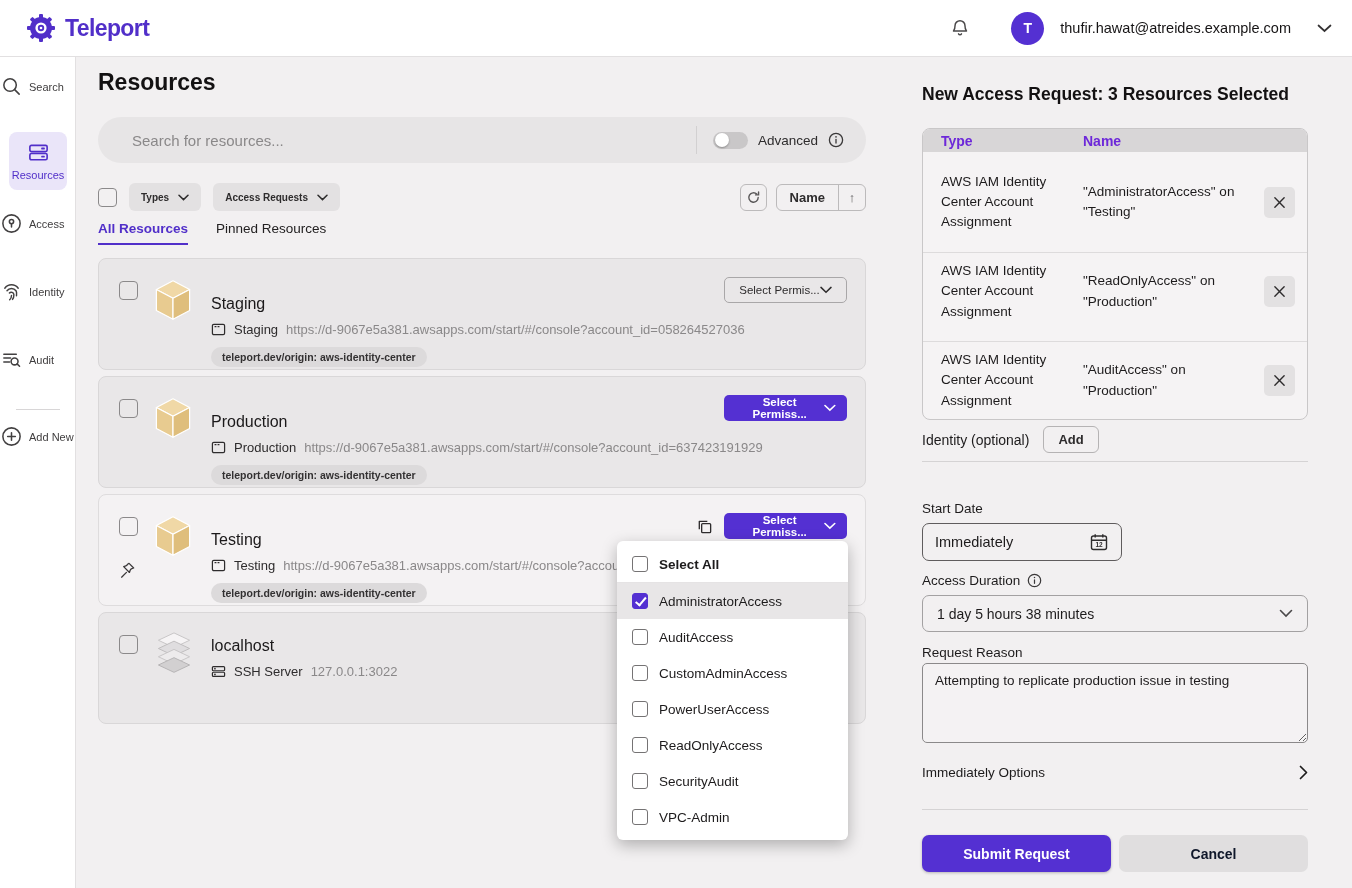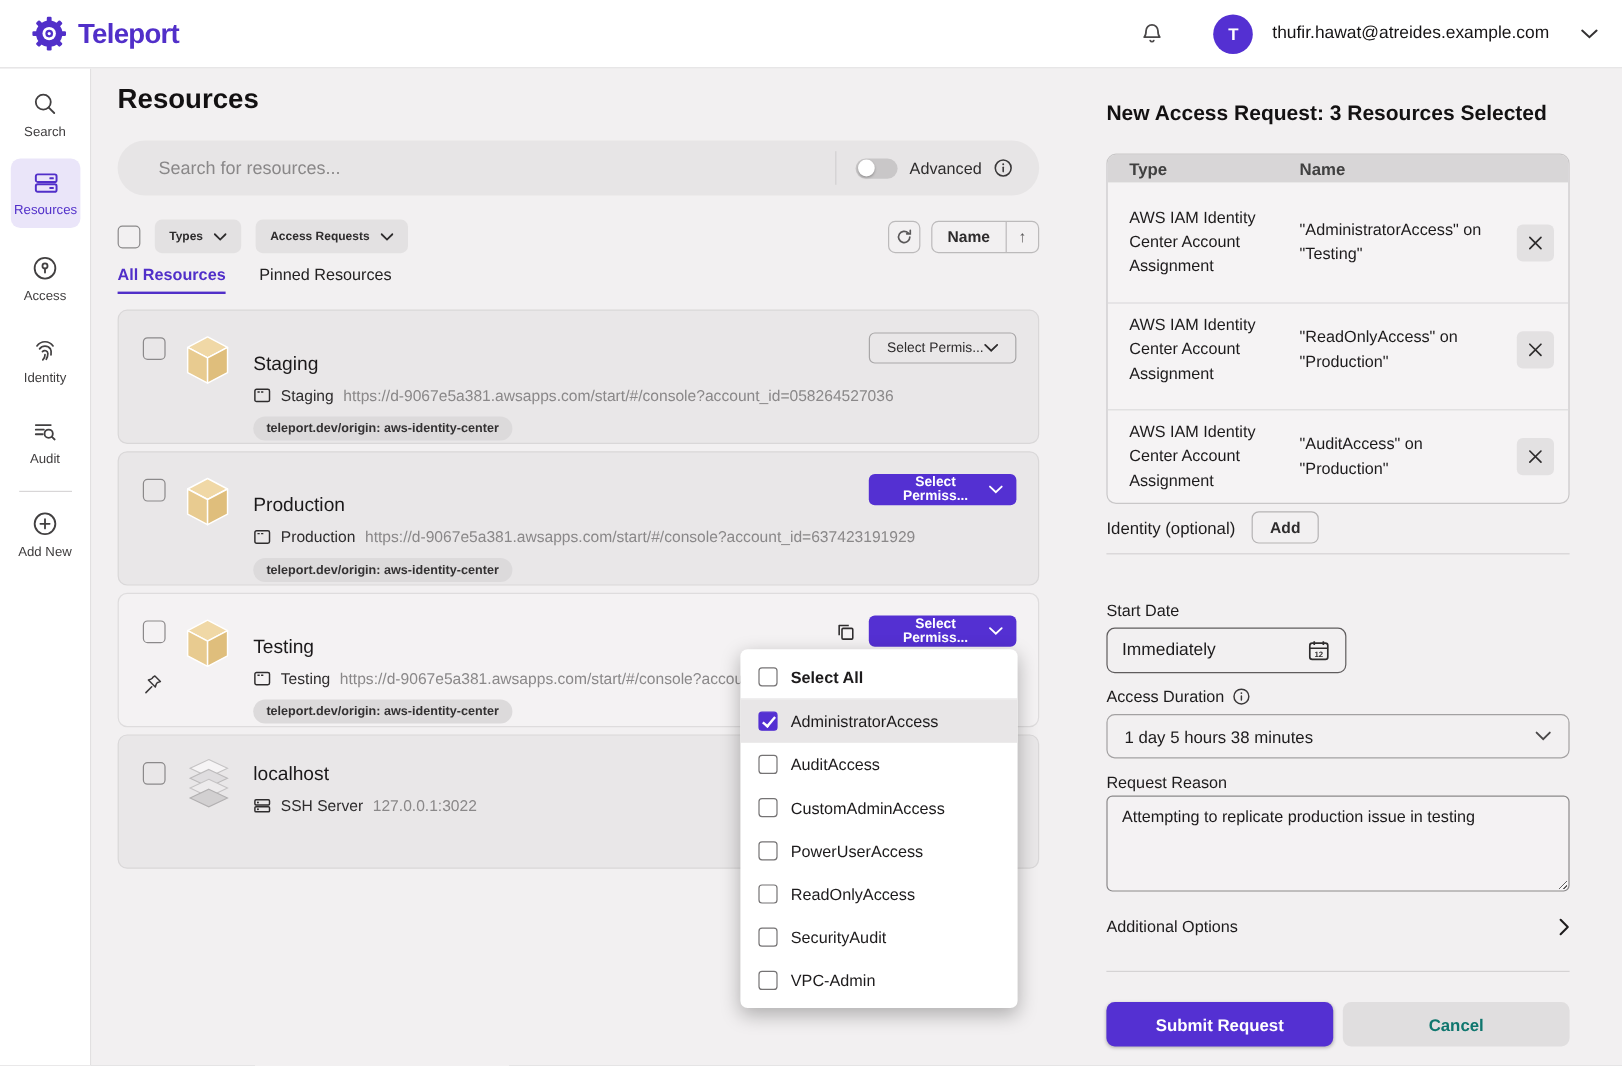--- a/index.html
+++ b/index.html
@@ -15,21 +15,21 @@
   .logo { display:flex; align-items:center; gap:8px; margin-left:25px; cursor:pointer; }
   .logo-text { font-size:23px; font-weight:bold; color:#512fc9; letter-spacing:-0.6px; }
   .header-right { margin-left:auto; display:flex; align-items:center; margin-right:20px; }
   .bell-wrap { margin-right:40px; cursor:pointer; display:flex; }
   .avatar { width:33px; height:33px; border-radius:50%; background:#5430d2; color:#fff;
     font-weight:bold; font-size:14px; display:flex; align-items:center; justify-content:center; }
   .user-email { margin:0 26px 0 16px; font-size:14.5px; color:#161415; }
   
   .sidebar { position:absolute; top:57px; left:0; width:76px; height:831px; background:#fff;
     border-right:1px solid #e2e0e1; z-index:10; }
-  .side-item { position:absolute; left:0; width:75px; display:flex; flex-direction:column;
+  .side-item { position:absolute; left:0; width:75px; display:flex; flex-direction:row;
     align-items:center; gap:6px; font-size:11px; color:#3f3d3e; cursor:pointer; }
   .side-active-box { position:absolute; left:9px; width:58px; height:58px; background:#eae5f9;
     border-radius:8px; display:flex; flex-direction:column; align-items:center; justify-content:center;
     gap:5px; font-size:11px; color:#512fc9; cursor:pointer; }
   .side-divider { position:absolute; left:16px; width:44px; border-top:1px solid #d8d6d7; }
   
   .main { position:absolute; top:57px; left:76px; width:829px; height:831px; }
   .page-title { position:absolute; top:12px; left:22px; font-size:23px; font-weight:bold; color:#131112; }
   .search-pill { position:absolute; top:60px; left:22px; width:768px; height:46px;
     background:#e7e5e6; border-radius:23px; display:flex; align-items:center; }
@@ -94,21 +94,21 @@
   .dd-cb { width:16px; height:16px; border:1.5px solid #757374; border-radius:3px; flex:none; position:relative; }
   .dd-cb.checked { background:#5430d2; border-color:#5430d2; }
   .dd-cb.checked::after { content:""; position:absolute; left:4.5px; top:1.2px; width:4px; height:8.5px;
     border:solid #fff; border-width:0 2px 2px 0; transform:rotate(40deg); }
   
   .panel { position:absolute; top:57px; left:905px; width:447px; height:831px; }
   .panel-title { position:absolute; top:27px; left:17px; font-size:17.5px; font-weight:bold; color:#131112; }
   .sel-table { position:absolute; top:71px; left:17px; width:386px; border:1px solid #c9c7c8;
     border-radius:8px; overflow:hidden; background:#f5f3f4; }
   .sel-thead { display:flex; background:#d8d6d7; height:23px; align-items:center;
-    font-size:14px; font-weight:bold; color:#404040; }
+    font-size:14px; font-weight:bold; color:#6d28d9; }
   .th-type { width:160px; padding-left:18px; }
   .sel-row { display:flex; align-items:center; height:78px; border-top:1px solid #dddbdc; font-size:13.5px;margin-top:11px; }
   .cell-type { width:142px; margin-left:18px; line-height:1.5; color:#1d1b1c; }
   .cell-name { width:160px; line-height:1.5; color:#1d1b1c; }
   .x-btn { margin-left:auto; margin-right:12px; width:31px; height:31px; background:#e3e1e2;
     border-radius:5px; border:none; display:flex; align-items:center; justify-content:center; cursor:pointer; }
   .reviewers { position:absolute; top:369px; left:17px; display:flex; align-items:center; gap:14px; font-size:14px; }
   .add-btn { height:27px; padding:0 14px; border:1px solid #b5b3b4; border-radius:6px; background:transparent;
     font-size:13px; font-weight:bold; color:#2e2c2d; cursor:pointer; font-family:inherit; }
   .p-divider { position:absolute; left:17px; width:386px; border-top:1px solid #d5d3d4; }
@@ -120,21 +120,21 @@
     border-radius:7px; display:flex; align-items:center; justify-content:space-between;
     padding:0 14px; font-size:14px; cursor:pointer; }
   .reason-area { position:absolute; top:606px; left:17px; width:386px; height:80px; border:1px solid #8b898a;
     border-radius:5px; background:#f4f2f3; font-size:13.5px; padding:9px 12px; color:#1d1b1c;
     font-family:inherit; resize:both; outline:none; }
   .add-opts { position:absolute; top:708px; left:17px; width:386px; display:flex; align-items:center;
     justify-content:space-between; font-size:13.5px; cursor:pointer; }
   .panel-actions { position:absolute; top:778px; left:17px; width:386px; display:flex; gap:8px; }
   .submit-btn { flex:1; height:37px; background:#5430d2; color:#fff; font-weight:bold; font-size:14px;
     border:none; border-radius:7px; cursor:pointer; font-family:inherit; box-shadow:0 1px 3px rgba(0,0,0,.25); }
-  .cancel-btn { flex:1; height:37px; background:#e0dedf; color:#0f766e; font-weight:bold; font-size:14px;
+  .cancel-btn { flex:1; height:37px; background:#e0dedf; color:#0f172a; font-weight:bold; font-size:14px;
     border:none; border-radius:7px; cursor:pointer; font-family:inherit; }
 </style>
 </head>
 <body>
 
 <div class="frame">
 
   <div class="header">
     <div class="logo">
       <span style="display:flex;">
@@ -504,21 +504,21 @@
       <span>1 day 5 hours 38 minutes</span>
       <svg width="14" height="9" viewBox="0 0 14 9" fill="none" stroke="#4a4849" stroke-width="1.6" stroke-linecap="round">
           <polyline points="1.5,1.5 7,7 12.5,1.5"></polyline>
         </svg>
     </div>
 
     <span class="field-label" style="top:588px;">Request Reason</span>
     <textarea class="reason-area" style="">Attempting to replicate production issue in testing</textarea>
 
     <div class="add-opts">
-      <span>Additional Options</span>
+      <span>Immediately Options</span>
       <svg width="9" height="15" viewBox="0 0 9 15" fill="none" stroke="#1d1b1c" stroke-width="1.7" stroke-linecap="round" stroke-linejoin="round">
           <polyline points="1.5,1.5 7.5,7.5 1.5,13.5"></polyline>
         </svg>
     </div>
     <div class="p-divider" style="top:752px;"></div>
 
     <div class="panel-actions">
       <button class="submit-btn">Submit Request</button>
       <button class="cancel-btn">Cancel</button>
     </div>

